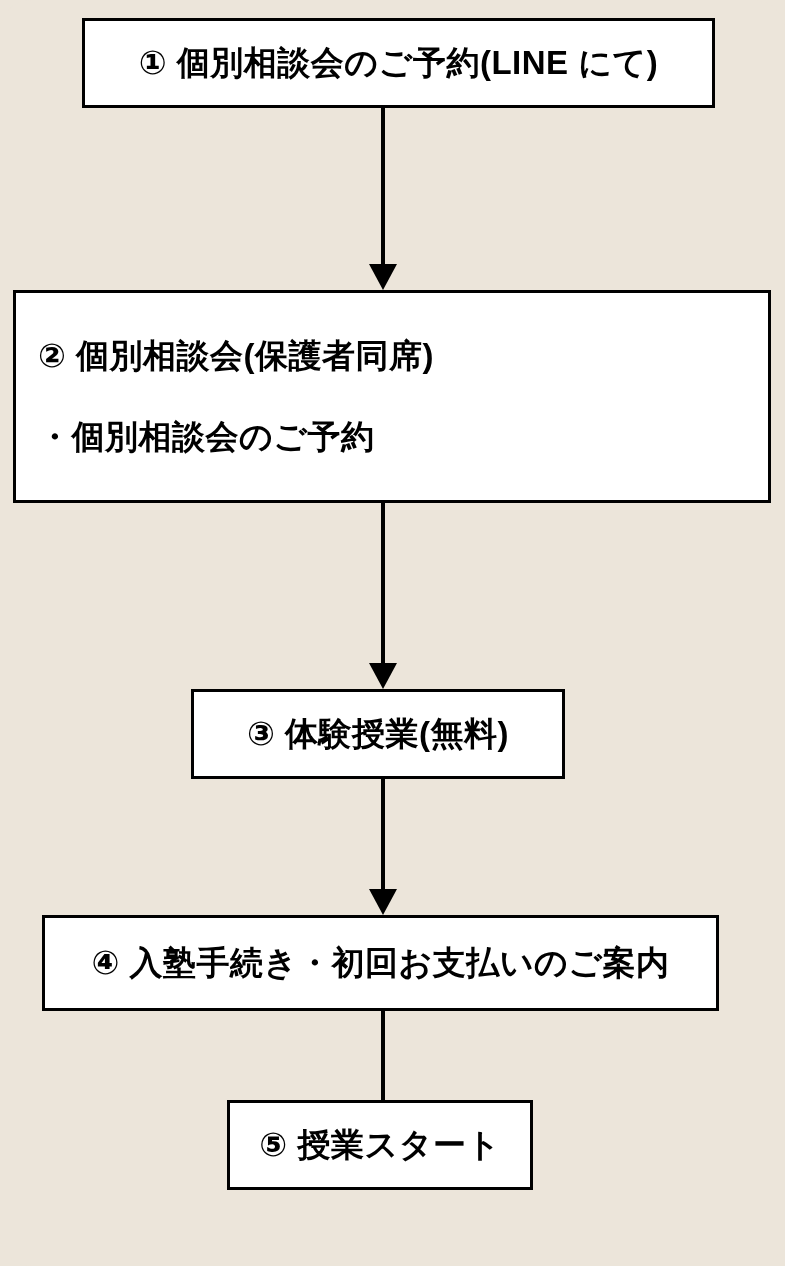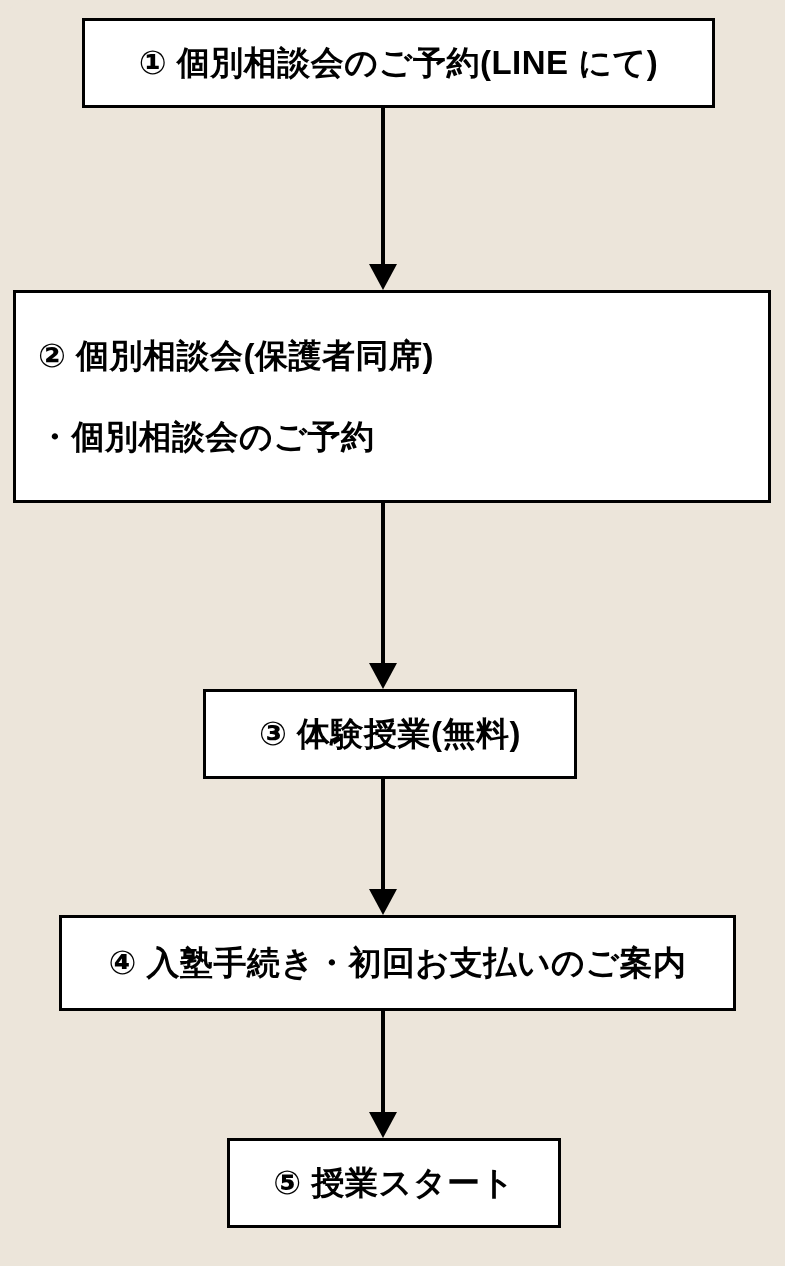--- a/index.html
+++ b/index.html
@@ -34,23 +34,23 @@
     line-height: 1.15;
     letter-spacing: 0.5px;
     z-index: 2;
   }
   .box.center { align-items: center; text-align: center; }
   .box.left   { align-items: flex-start; text-align: center; padding: 0 22px; }
   .box .line  { white-space: nowrap; }
 
   #box1 { left: 82px;  top: 18px;   width: 633px; height: 90px;  }
   #box2 { left: 13px;  top: 290px;  width: 758px; height: 213px; }
-  #box3 { left: 203px; top: 689px;  width: 374px; height: 90px;  }
-  #box4 { left: 59px;  top: 915px;  width: 677px; height: 96px;  }
-  #box5 { left: 227px; top: 1138px; width: 334px; height: 90px;  }
+  #box3 { left: 191px; top: 689px;  width: 374px; height: 90px;  }
+  #box4 { left: 42px;  top: 915px;  width: 677px; height: 96px;  }
+  #box5 { left: 227px; top: 1100px; width: 306px; height: 90px;  }
 
   .arrow { position: absolute; left: 369px; width: 28px; z-index: 1; }
   .arrow .stem {
     position: absolute;
     left: 12px; top: 0;
     width: 4px;
     height: calc(100% - 24px);
     background: var(--line);
   }
   .arrow .head {

